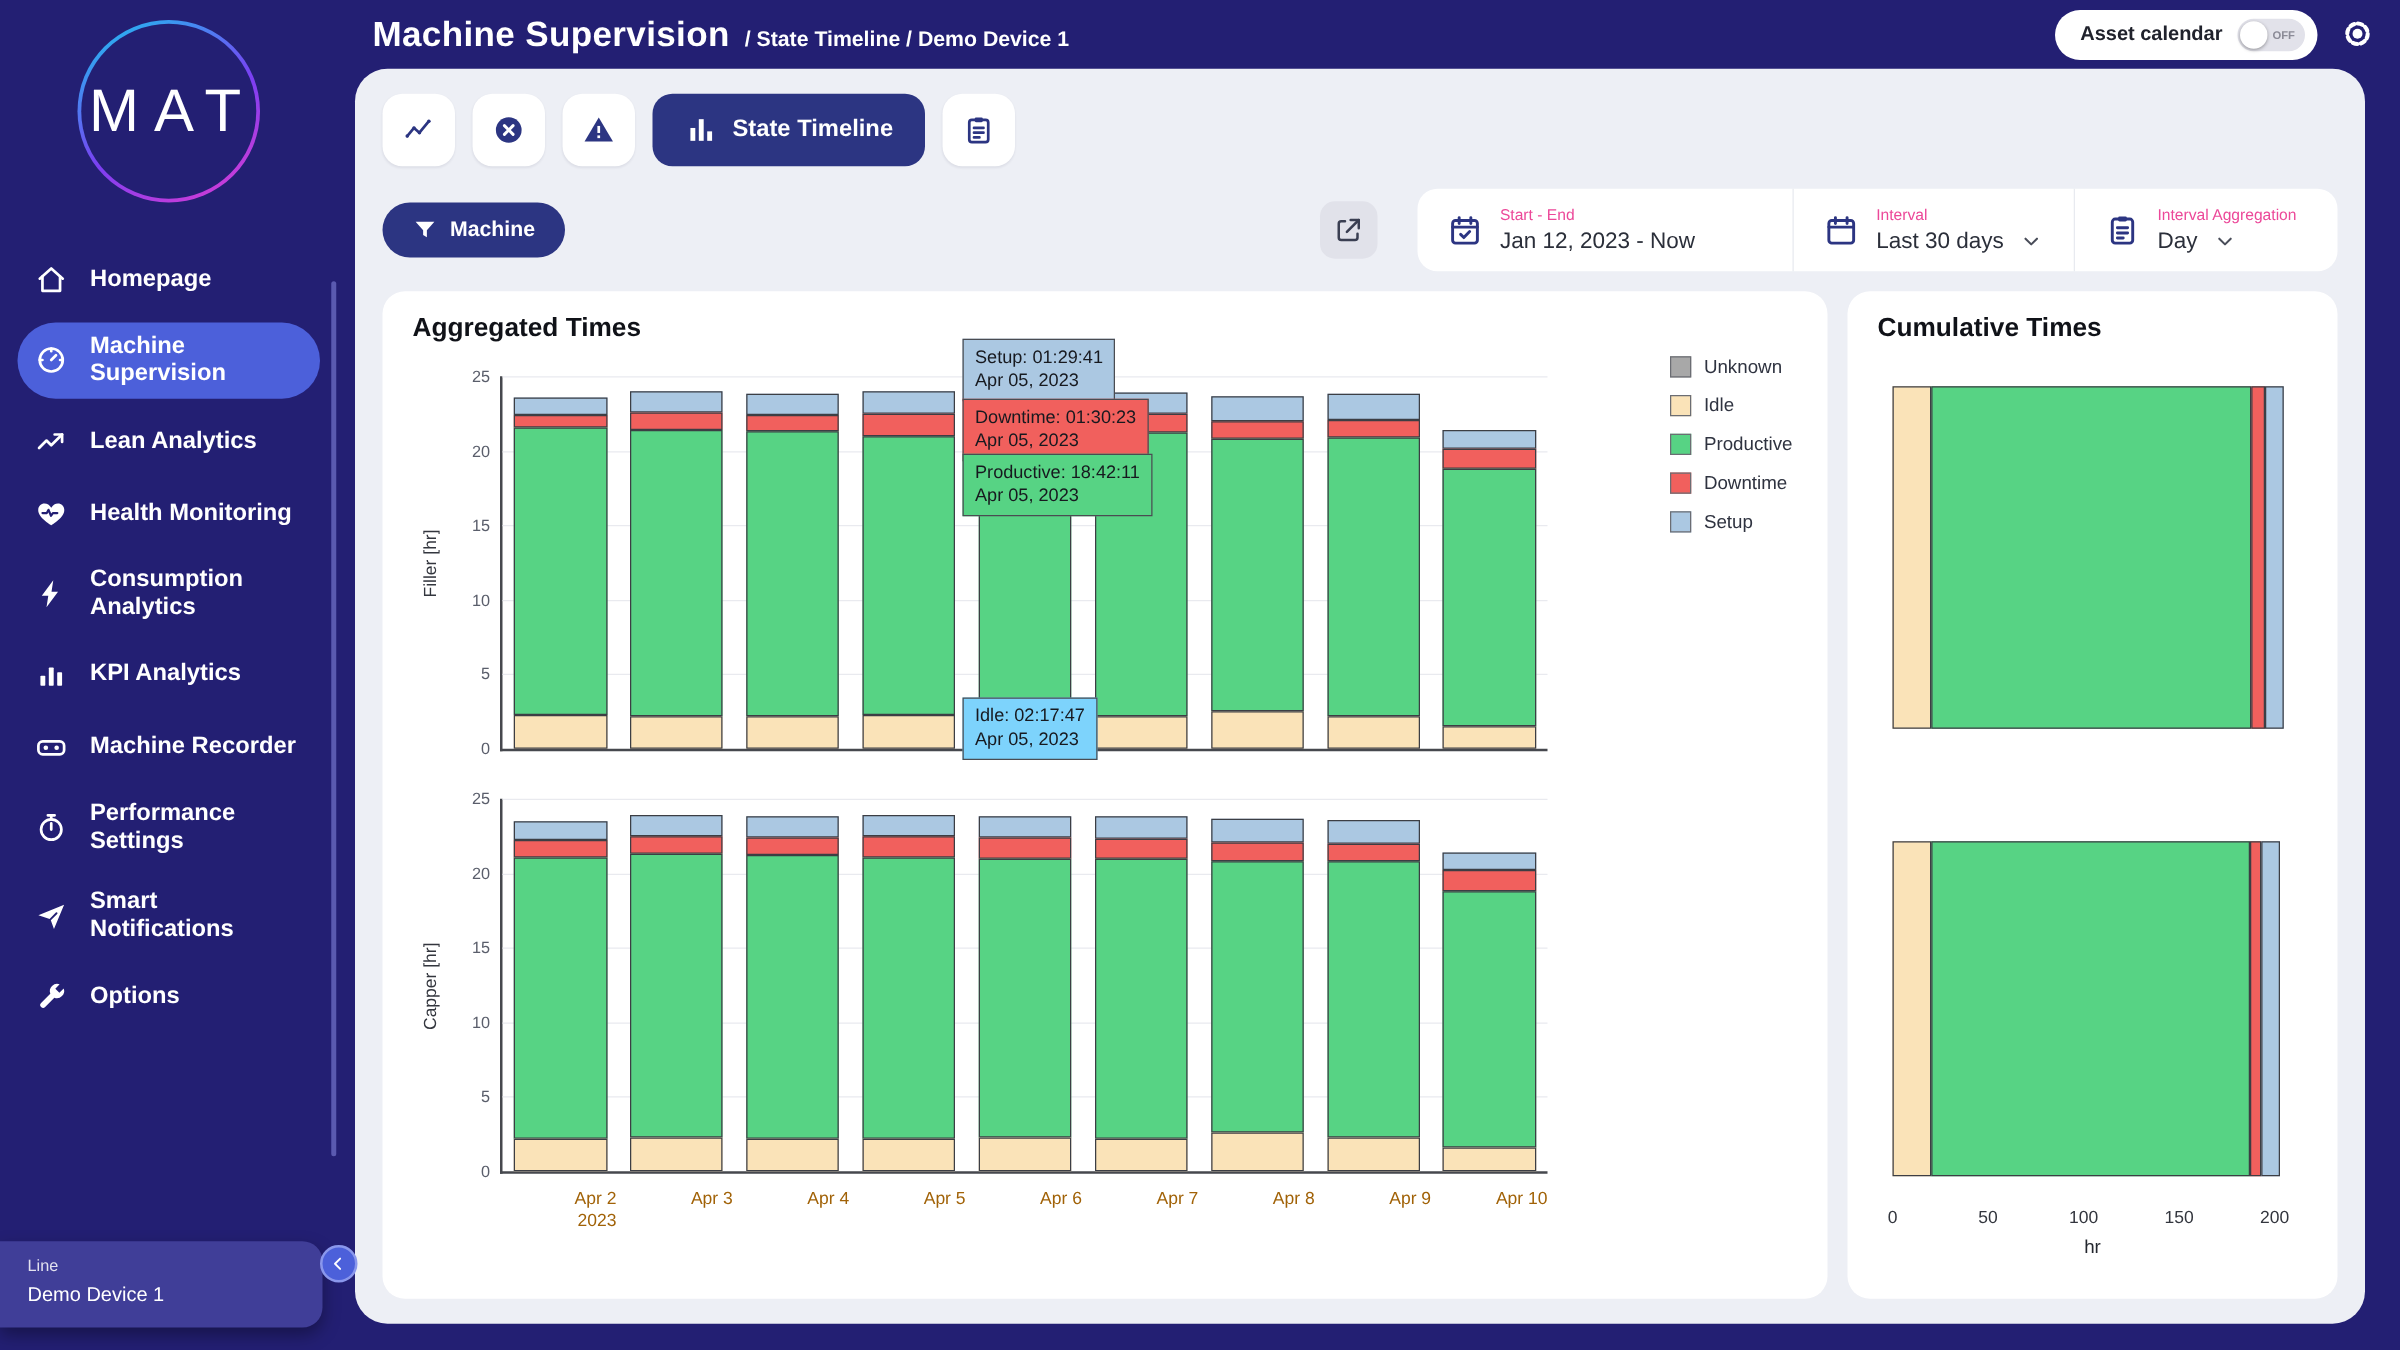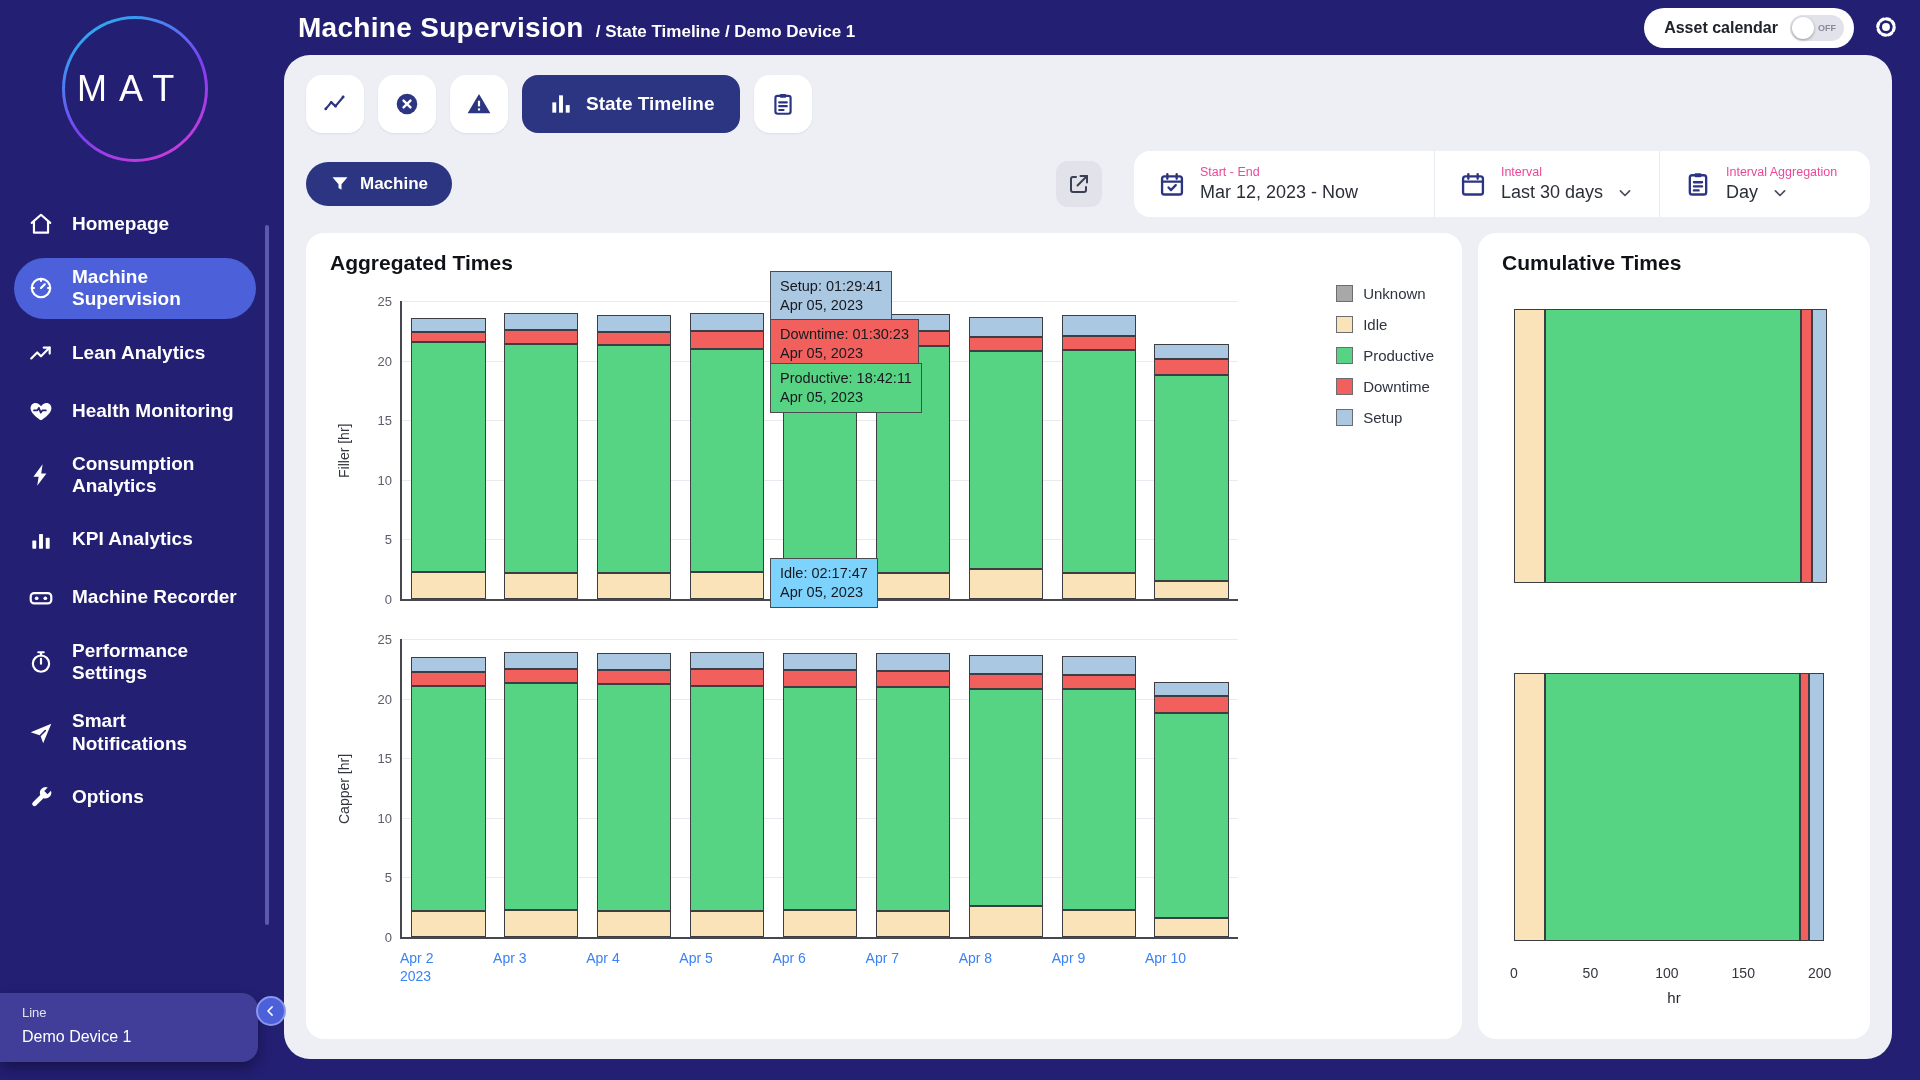--- a/index.html
+++ b/index.html
@@ -3,21 +3,21 @@
 <meta charset="utf-8">
 <style>
   *{margin:0;padding:0;box-sizing:border-box}
   html,body{width:1920px;height:1080px}
   body{background:#231f73;font-family:"Liberation Sans",sans-serif;position:relative;overflow:hidden;color:#fff}
   button{font-family:inherit;border:none;cursor:pointer;background:none}
 
   
   .sidebar{position:absolute;left:0;top:0;width:270px;height:1080px}
   .logo{width:146px;height:146px;border-radius:50%;margin:16px auto 0;padding:3px;background:linear-gradient(150deg,#18c8f0 0%,#7b3ff2 55%,#e43bd0 100%)}
-  .logo-inner{width:100%;height:100%;border-radius:50%;background:#231f73;display:flex;align-items:center;justify-content:flex-start;font-size:36px;letter-spacing:12px;color:#fff;padding-left:12px;font-weight:400}
+  .logo-inner{width:100%;height:100%;border-radius:50%;background:#231f73;display:flex;align-items:center;justify-content:flex-end;font-size:48px;letter-spacing:12px;color:#fff;padding-left:12px;font-weight:400}
   .nav{display:flex;flex-direction:column;gap:10px;margin-top:38px;padding:0 14px}
   .nav-item{display:flex;align-items:center;gap:16px;padding:8px 12px;border-radius:32px;cursor:pointer;min-height:48px}
   .nav-item.active{background:#4c60da}
   .nav-ic{flex:0 0 30px;display:flex;align-items:center;justify-content:center}
   .nav-label{font-weight:700;font-size:19px;white-space:pre-line;line-height:1.18}
   .side-scroll{position:absolute;right:1px;top:225px;width:4px;height:700px;background:#5a5ab0;border-radius:2px}
   .device-card{position:absolute;left:0;bottom:18px;width:258px;background:#403e98;border-radius:0 16px 16px 0;padding:12px 22px 16px;box-shadow:0 6px 14px rgba(0,0,0,.35)}
   .device-line{font-size:13px;opacity:.85}
   .device-name{font-size:16px;margin-top:8px}
   .collapse-btn{position:absolute;left:256px;top:996px;width:30px;height:30px;border-radius:50%;background:#4c60da;display:flex;align-items:center;justify-content:center;border:2px solid #8a97ec;z-index:5;color:#fff;cursor:pointer}
@@ -61,21 +61,21 @@
   #chart0{margin-top:26px}
   #chart1{margin-top:38px}
   .plot{position:absolute;inset:0;border-left:2px solid #46484e;border-bottom:2px solid #46484e}
   .gridline{position:absolute;left:0;right:0;height:1px;background:#e9eaef}
   .ytick{position:absolute;right:calc(100% + 10px);transform:translateY(-50%);font-size:13px;color:#5a5e6b}
   .ylab{position:absolute;left:-64px;top:0;bottom:0;display:flex;align-items:center;justify-content:center;writing-mode:vertical-rl;transform:rotate(180deg);font-size:14px;color:#33363e}
   .bar-slot{position:absolute;top:0;bottom:0;display:flex;align-items:flex-end;justify-content:center}
   .bar{width:80%;height:100%;display:flex;flex-direction:column-reverse}
   .seg{border:1px solid #3c3e44}
   .xlabels{position:relative;margin:8px 200px 0 70px;height:46px}
-  .xlabel{position:absolute;top:2px;text-align:left;font-size:14px;color:#3b82f6;white-space:pre-line;line-height:1.3}
+  .xlabel{position:absolute;top:2px;text-align:right;font-size:14px;color:#a16207;white-space:pre-line;line-height:1.3}
   .legend{position:absolute;right:28px;top:52px;display:flex;flex-direction:column;gap:14px}
   .legend-item{display:flex;align-items:center;gap:10px;cursor:pointer}
   .legend-swatch{width:17px;height:17px;border:1px solid #6b6d73;flex:0 0 17px}
   .legend-label{font-size:15px;color:#2f3340}
   .tt{position:absolute;z-index:10;padding:5px 9px;font-size:14.5px;color:#17191f;border:1px solid #4a4c52;line-height:1.32;white-space:nowrap}
 
   
   .cum-plot{position:relative;height:700px;margin:6px 8px 0 12px}
   .hbar{position:absolute;left:0;width:100%;display:flex}
   .hseg{border:1px solid #3c3e44;height:100%}
@@ -295,21 +295,21 @@
       <div class="field">
         <span class="f-ic">
             <svg style="width:28px;height:28px;display:block" viewBox="0 0 24 24" fill="none" stroke="currentColor" stroke-width="2" stroke-linecap="round" stroke-linejoin="round">
               <rect x="3.5" y="5.5" width="17" height="15.5" rx="2"></rect>
               <path d="M3.5 10h17M8 3.5v4M16 3.5v4"></path>
               <path d="M9 15l2.2 2.2 4-4.2"></path>
             </svg>
           </span>
         <div>
           <div class="f-label">Start - End</div>
-          <div class="f-value wide">Mar 12, 2023 - Now</div>
+          <div class="f-value wide">Jan 12, 2023 - Now</div>
         </div>
       </div>
       <div class="field">
         <span class="f-ic">
             <svg style="width:28px;height:28px;display:block" viewBox="0 0 24 24" fill="none" stroke="currentColor" stroke-width="2" stroke-linecap="round" stroke-linejoin="round">
               <rect x="3.5" y="5.5" width="17" height="15.5" rx="2"></rect>
               <path d="M3.5 10h17M8 3.5v4M16 3.5v4"></path>
             </svg>
           </span>
         <div>

